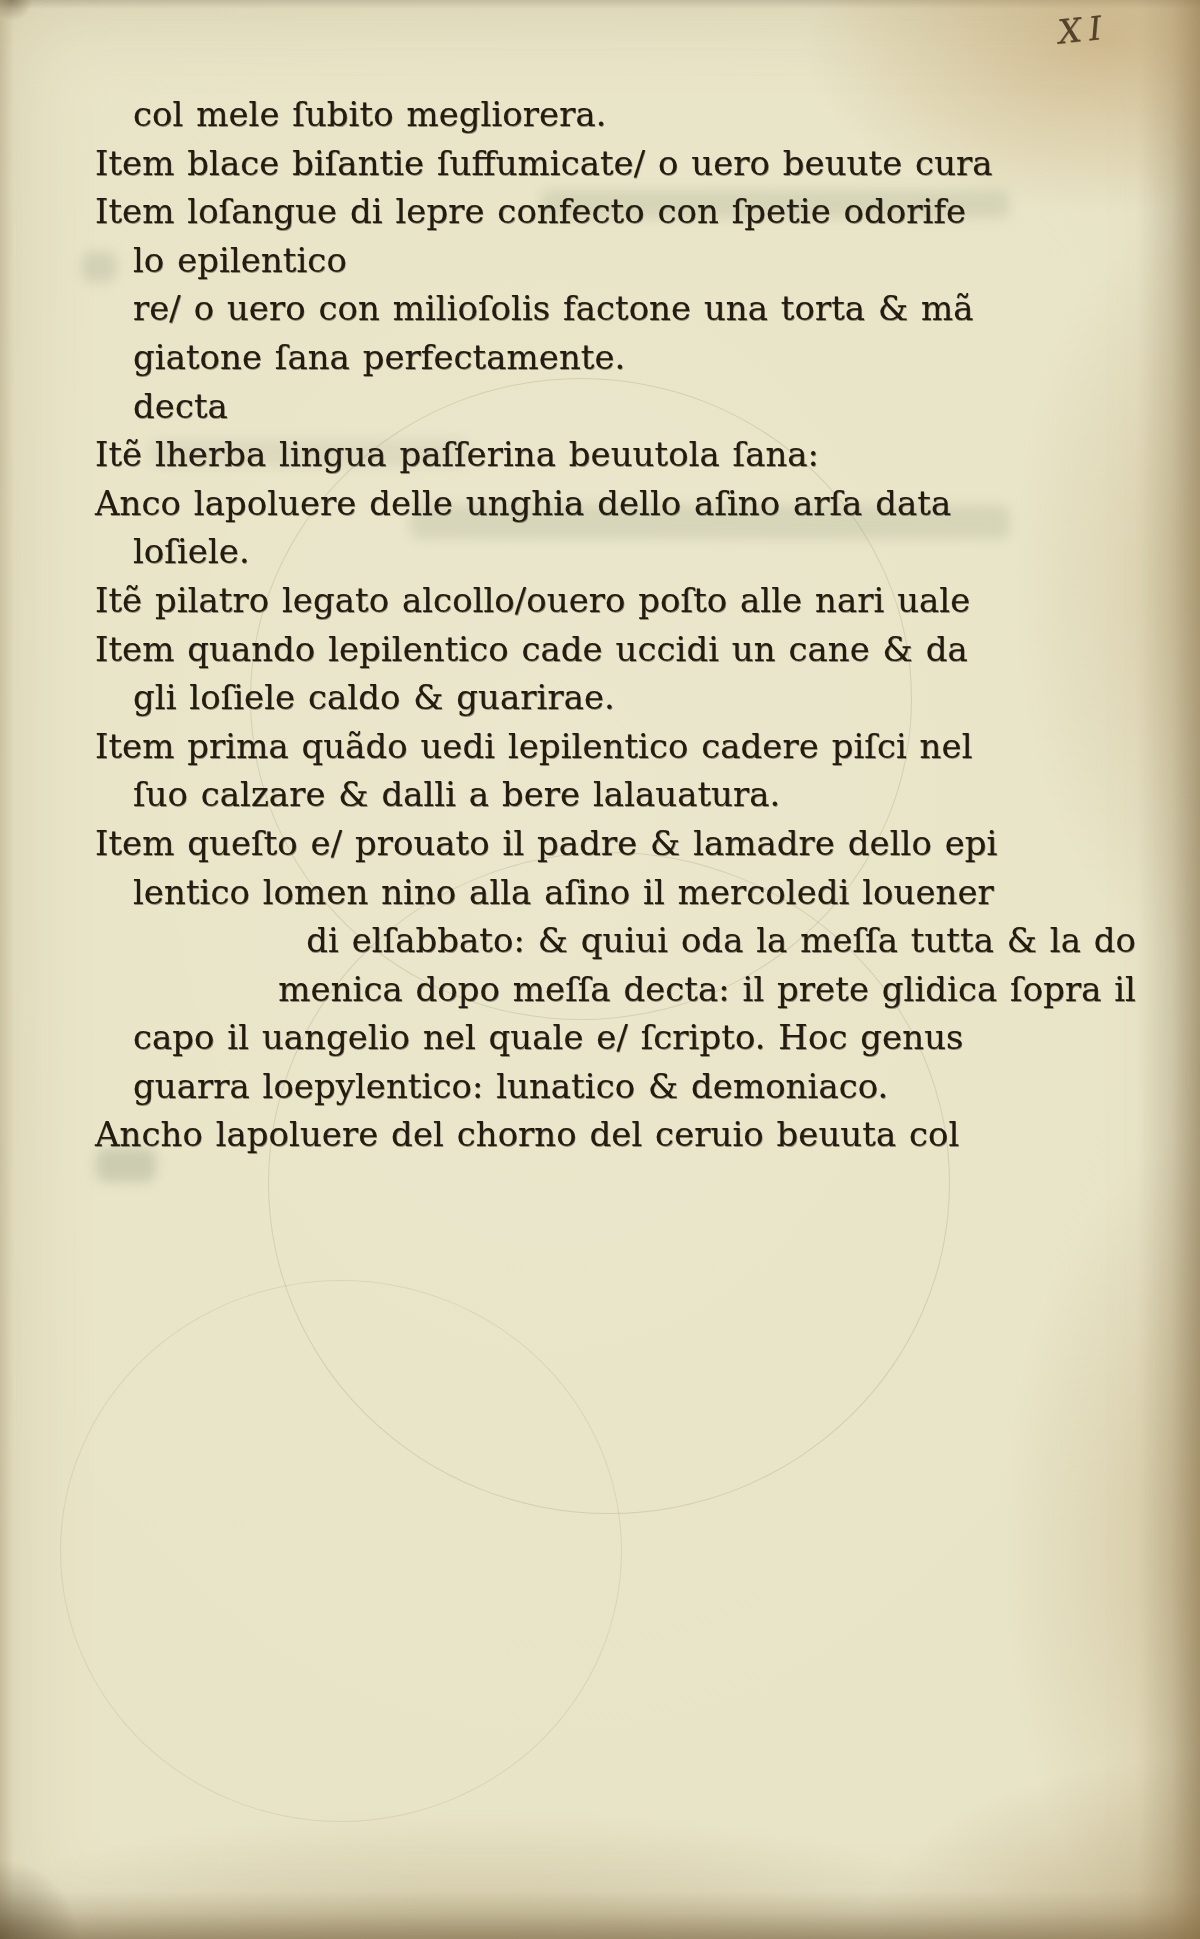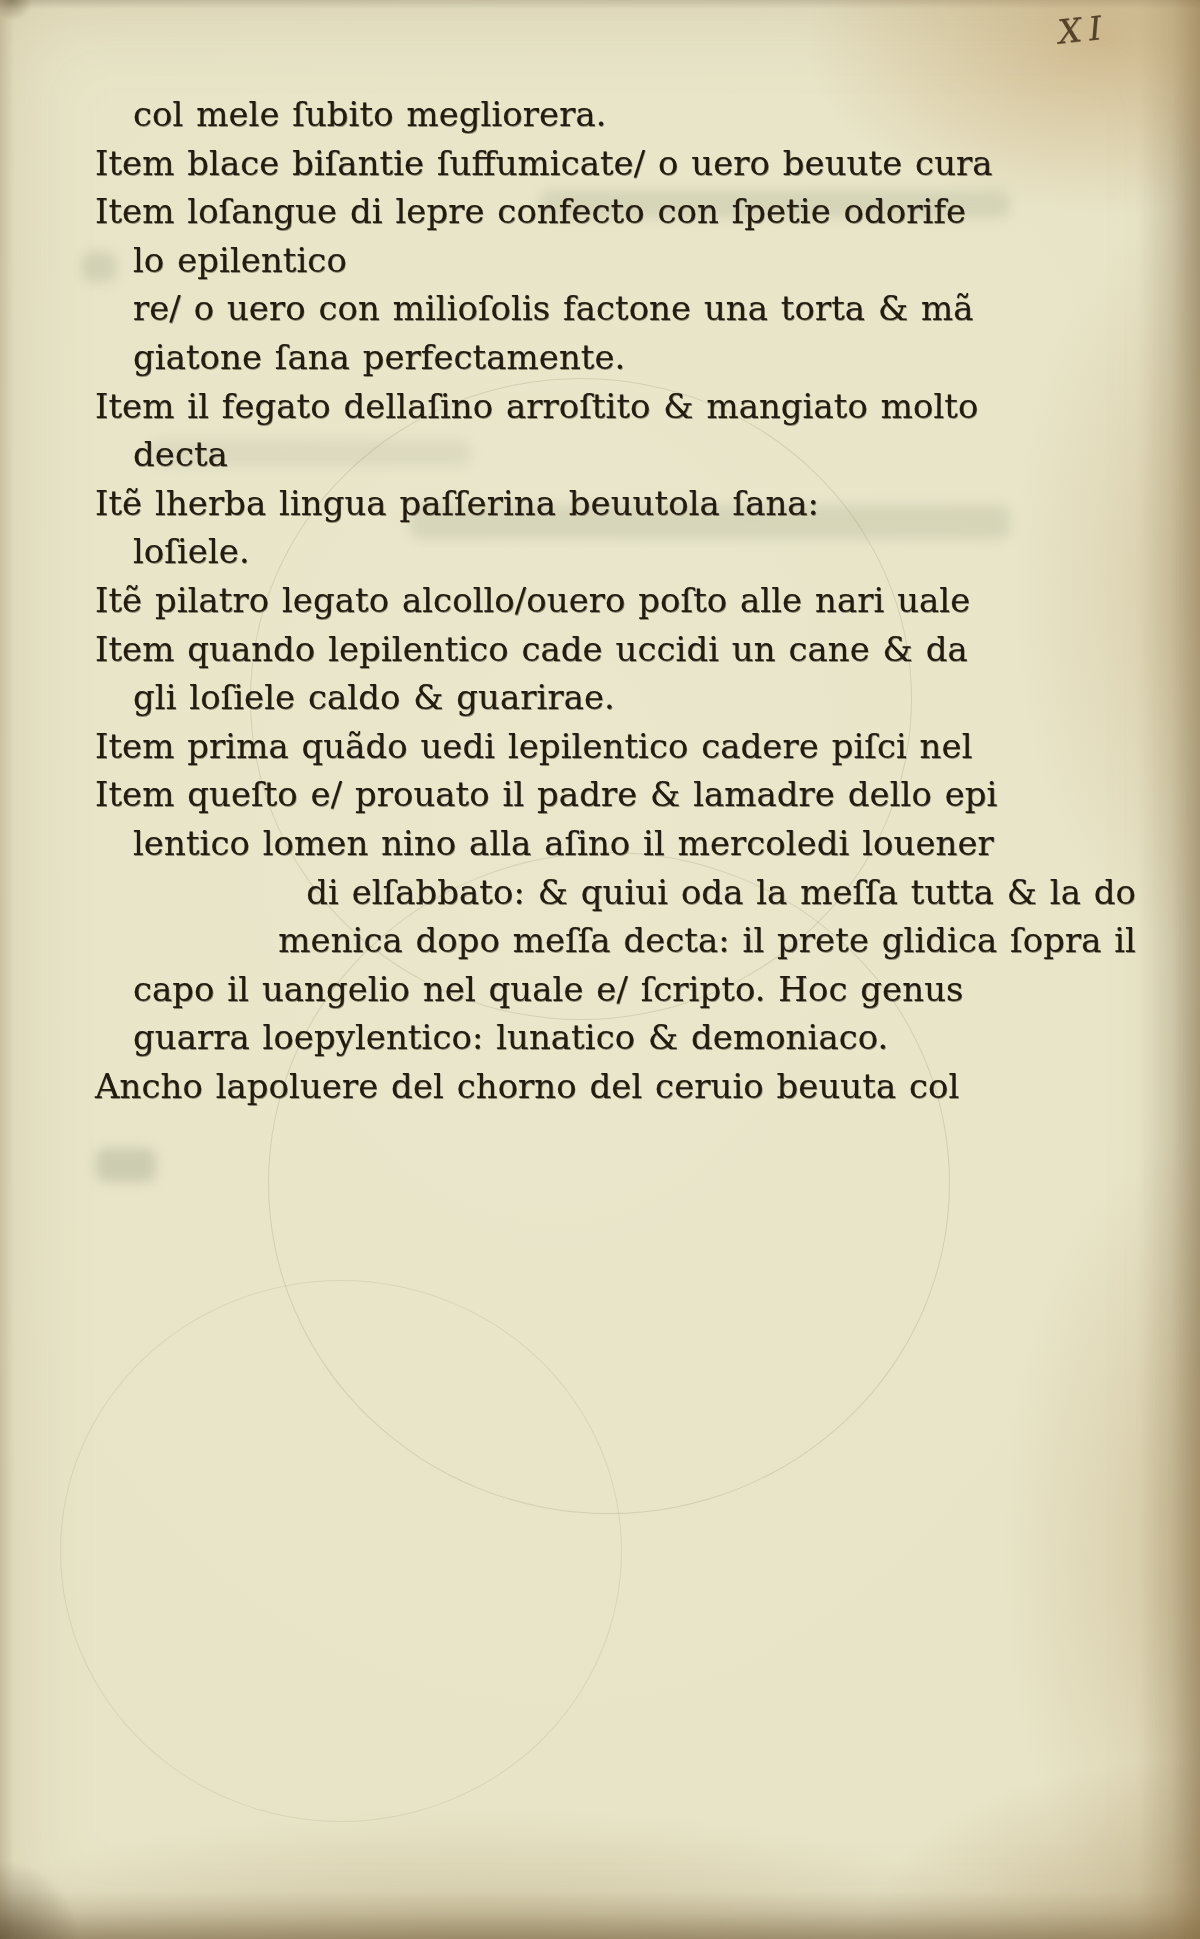--- a/index.html
+++ b/index.html
@@ -71,28 +71,29 @@
 
   <div class="folio">XI</div>
 
   <div class="textblock">
       <div class="line indent-1">col mele ſubito megliorera.</div>
       <div class="line indent-0">Item blace biſantie ſuffumicate/ o uero beuute cura</div>
       <div class="line indent-0">Item loſangue di lepre confecto con ſpetie odorife</div>
       <div class="line indent-1">lo epilentico</div>
       <div class="line indent-1">re/ o uero con milioſolis factone una torta &amp; mã</div>
       <div class="line indent-1">giatone ſana perfectamente.</div>
-      <div class="line indent-0">Item il fegato dellaſino arroſtito &amp; mangiato molto</div>
       <div class="line indent-1">decta</div>
       <div class="line indent-0">Itẽ lherba lingua paſſerina beuutola ſana:</div>
+      <div class="line indent-0">Anco lapoluere delle unghia dello aſino arſa data</div>
       <div class="line indent-1">loſiele.</div>
       <div class="line indent-0">Itẽ pilatro legato alcollo/ouero poſto alle nari uale</div>
       <div class="line indent-0">Item quando lepilentico cade uccidi un cane &amp; da</div>
       <div class="line indent-1">gli loſiele caldo &amp; guarirae.</div>
       <div class="line indent-0">Item prima quãdo uedi lepilentico cadere piſci nel</div>
+      <div class="line indent-1">ſuo calzare &amp; dalli a bere lalauatura.</div>
       <div class="line indent-0">Item queſto e/ prouato il padre &amp; lamadre dello epi</div>
       <div class="line indent-1">lentico lomen nino alla aſino il mercoledi louener</div>
       <div class="line indent-2">di elſabbato: &amp; quiui oda la meſſa tutta &amp; la do</div>
       <div class="line indent-2">menica dopo meſſa decta: il prete glidica ſopra il</div>
       <div class="line indent-1">capo il uangelio nel quale e/ ſcripto. Hoc genus</div>
       <div class="line indent-1">guarra loepylentico: lunatico &amp; demoniaco.</div>
       <div class="line indent-0">Ancho lapoluere del chorno del ceruio beuuta col</div>
     </div>
 </div>
 

